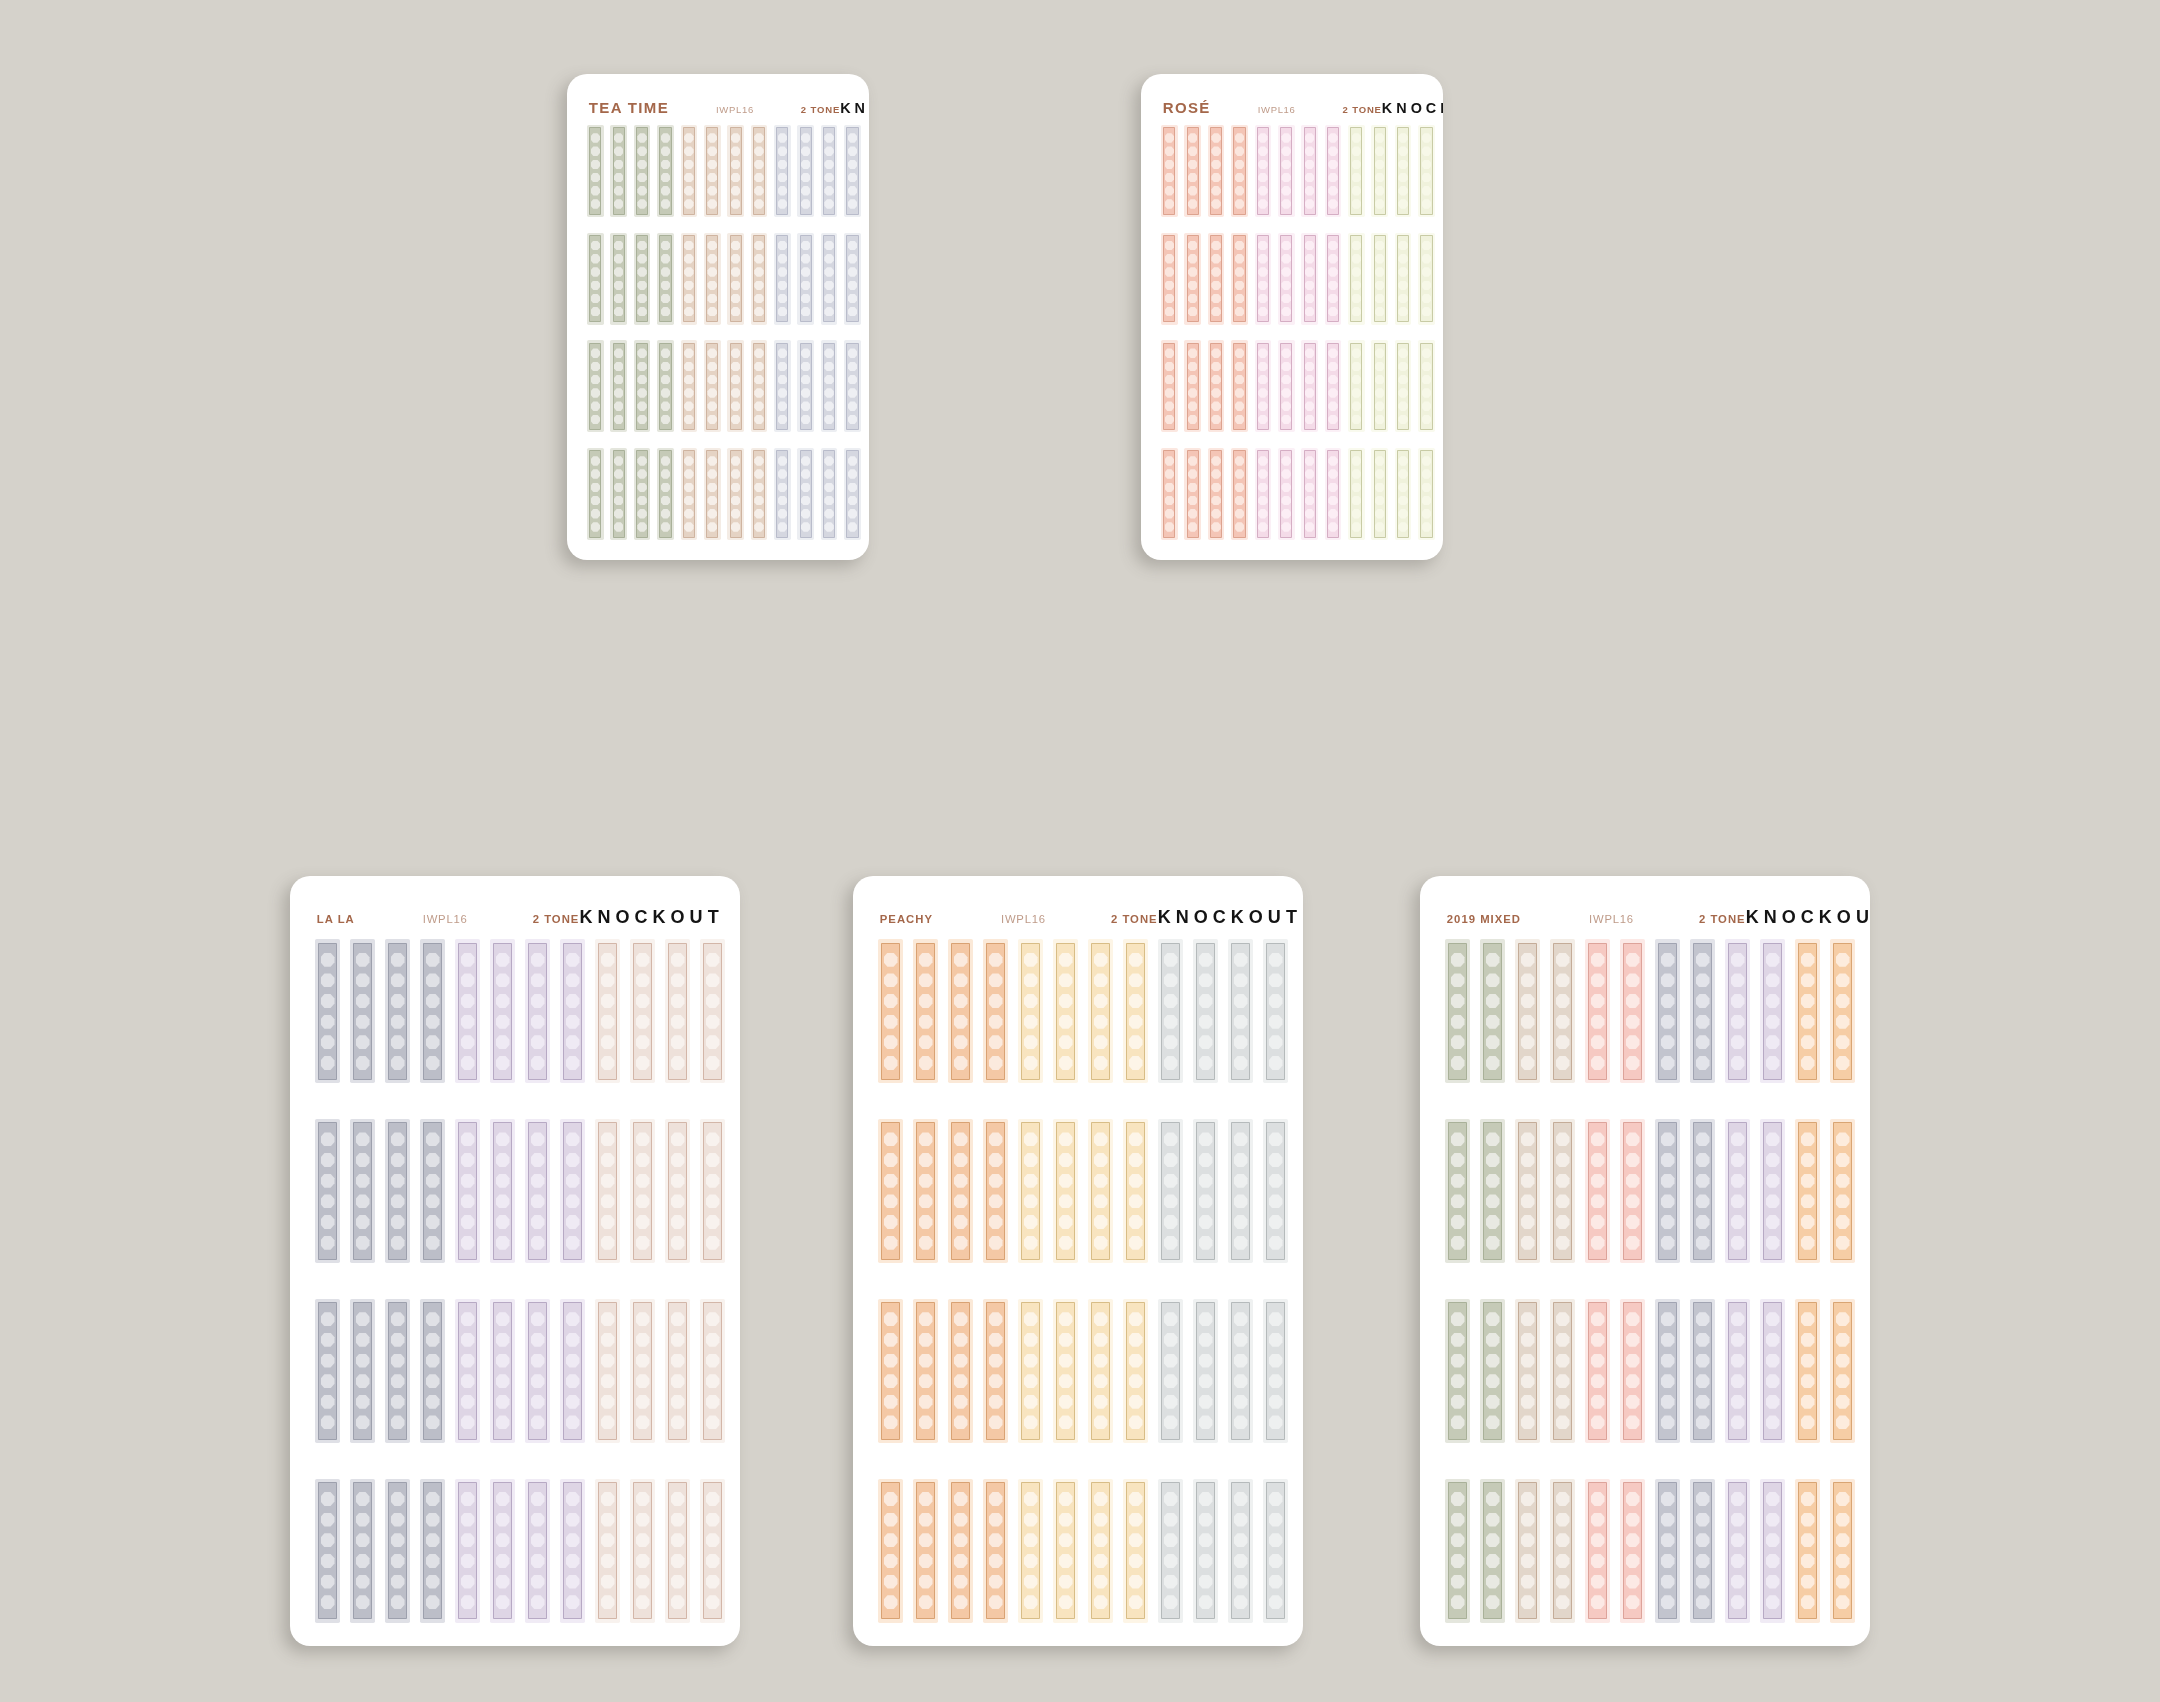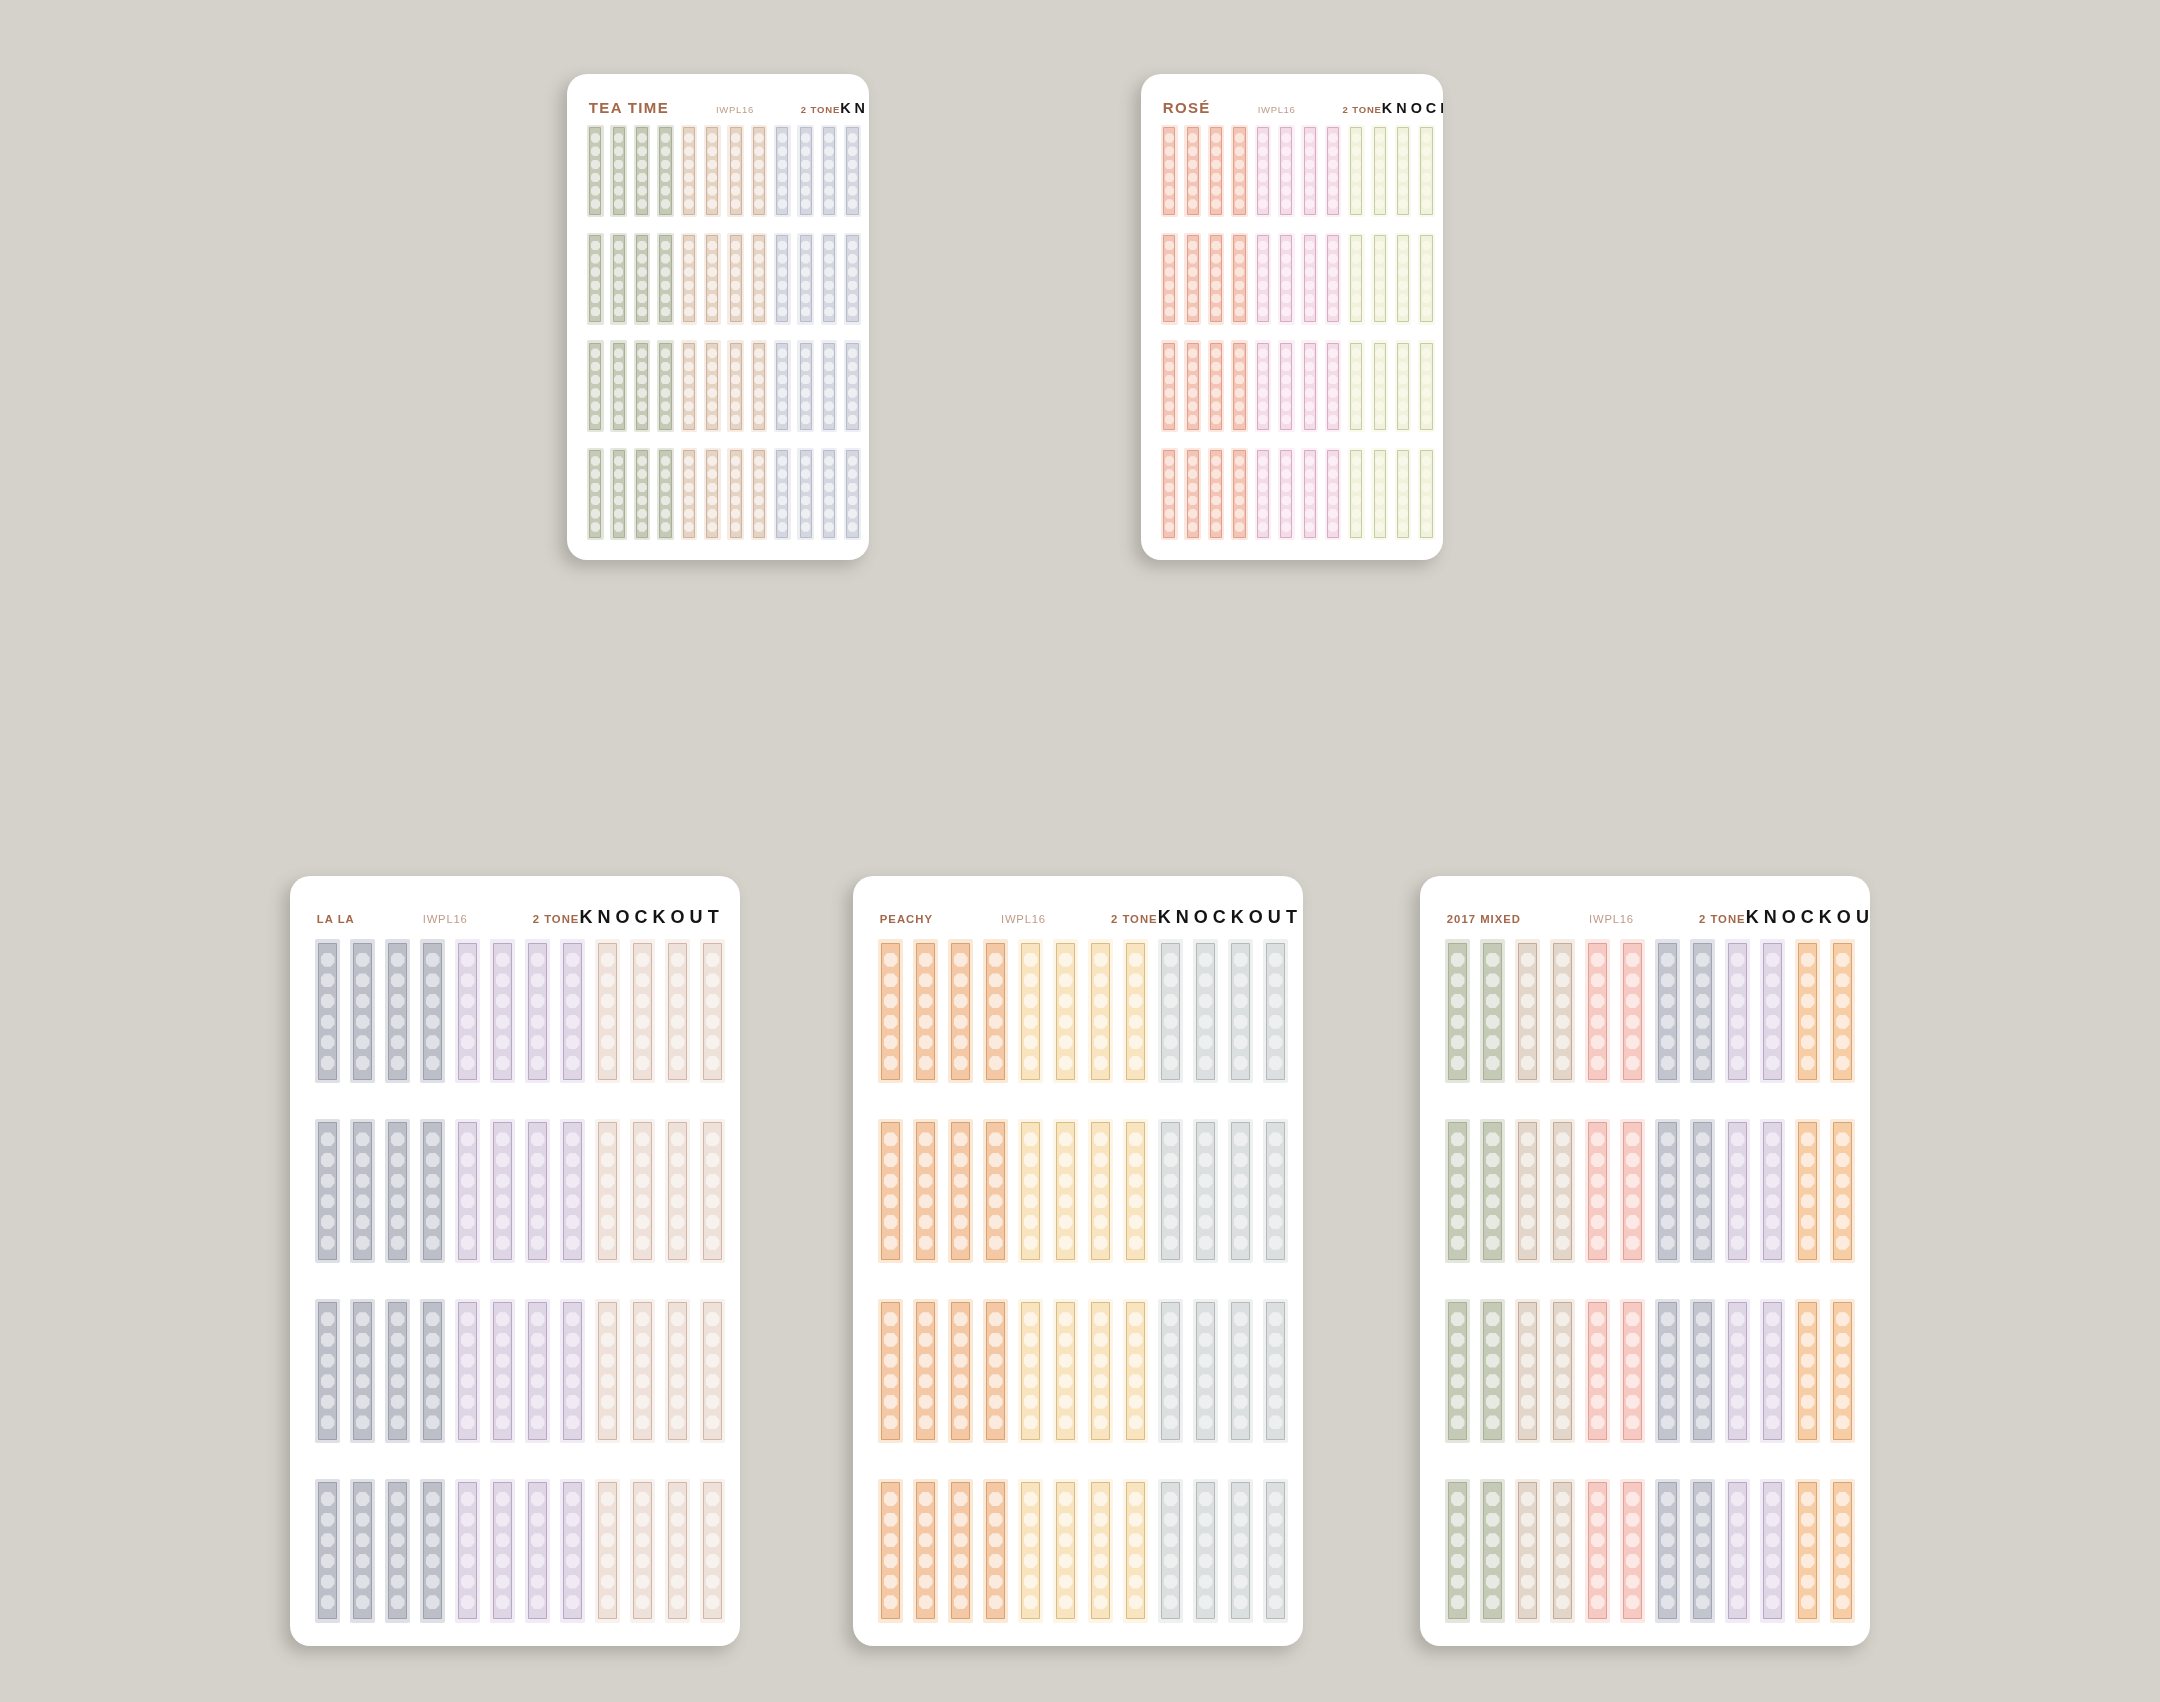--- a/index.html
+++ b/index.html
@@ -1937,21 +1937,21 @@
             <div class="knockout" style="background: rgb(238, 240, 240);"></div>
             <div class="knockout" style="background: rgb(238, 240, 240);"></div>
             <div class="knockout" style="background: rgb(238, 240, 240);"></div>
             <div class="knockout" style="background: rgb(238, 240, 240);"></div>
           </div>
         </div>
       </div>
     </div>
     <div class="sheet bot" style="left: 1420px; top: 876px;">
       <div class="sheet-header">
-        <span class="hdr-name">2017 MIXED</span>
+        <span class="hdr-name">2019 MIXED</span>
         <span class="hdr-code">IWPL16</span>
         <span class="hdr-tone">2 TONE</span>
         <span class="hdr-brand">KNOCKOUT</span>
       </div>
       <div class="rows">
         <div class="strip-row">
           <div class="strip" style="background: rgb(228, 230, 221);">
             <div class="strip-inner" style="background: rgb(197, 202, 183); border-color: rgb(169, 177, 153);"></div>
             <div class="knockout" style="background: rgb(232, 233, 226);"></div>
             <div class="knockout" style="background: rgb(232, 233, 226);"></div>

